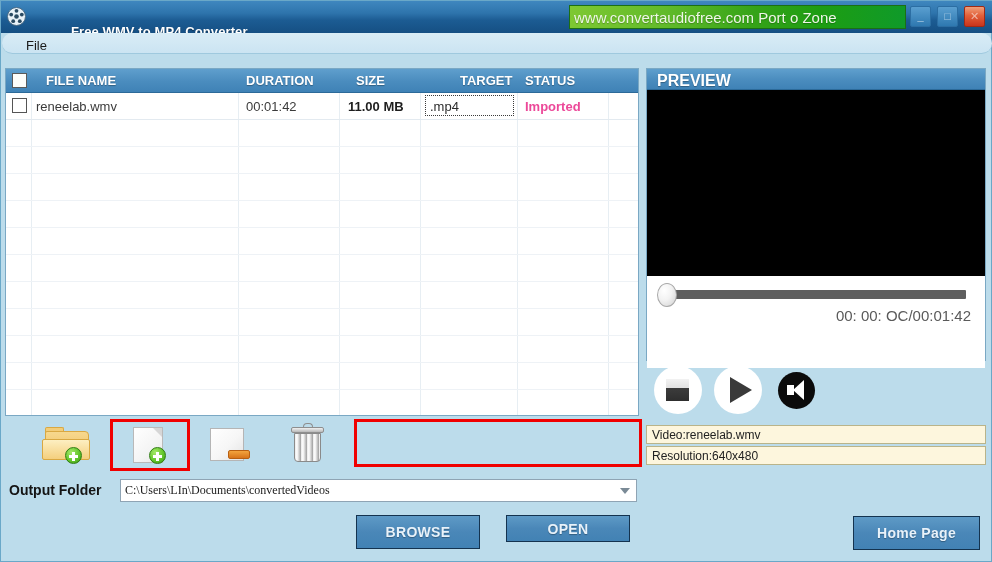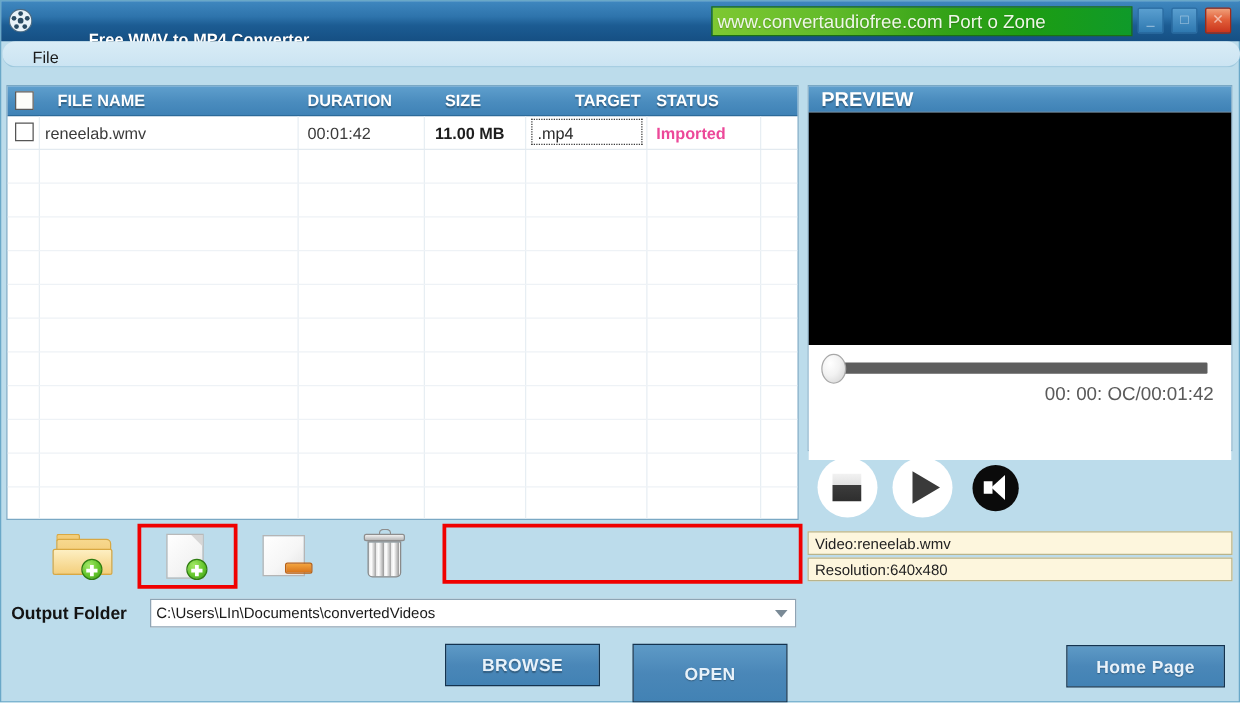--- a/index.html
+++ b/index.html
@@ -476,21 +476,21 @@
     position: absolute;
     left: 119px; top: 478px;
     width: 517px; height: 23px;
     background: #ffffff;
     border: 1px solid #8fa4b4;
     box-sizing: border-box;
   }
   .out-combo .val {
     position: absolute;
     left: 4px; top: 3px;
-    font-family: Liberation Sans, sans-serif;
+    font-family: Liberation Serif, serif;
     font-size: 12px;
     color: #1a1a1a;
     white-space: nowrap;
   }
   .combo-arrow {
     position: absolute;
     right: 6px; top: 8px;
     width: 0; height: 0;
     border-left: 5px solid transparent;
     border-right: 5px solid transparent;
@@ -511,21 +511,21 @@
     display: flex;
     align-items: center;
     justify-content: center;
     font-size: 14px;
     font-weight: bold;
     color: #e8f2fa;
     text-shadow: 0 1px 1px rgba(0,0,0,.3);
     letter-spacing: .3px;
   }
   .btn.browse { left: 355px; top: 514px; width: 124px; height: 34px; }
-  .btn.open   { left: 505px; top: 514px; width: 124px; height: 47px; }
+  .btn.open   { left: 505px; top: 514px; width: 124px; height: 27px; }
   .btn.home   { left: 852px; top: 515px; width: 127px; height: 34px; }
 </style>
 </head>
 <body>
 
 <div id="app">
 
   <div class="titlebar">
     <svg class="title-icon" viewBox="0 0 19 19">
       <circle cx="9.5" cy="9.5" r="9" fill="#e9f2f8" stroke="#4a6b84" stroke-width="1"></circle>

